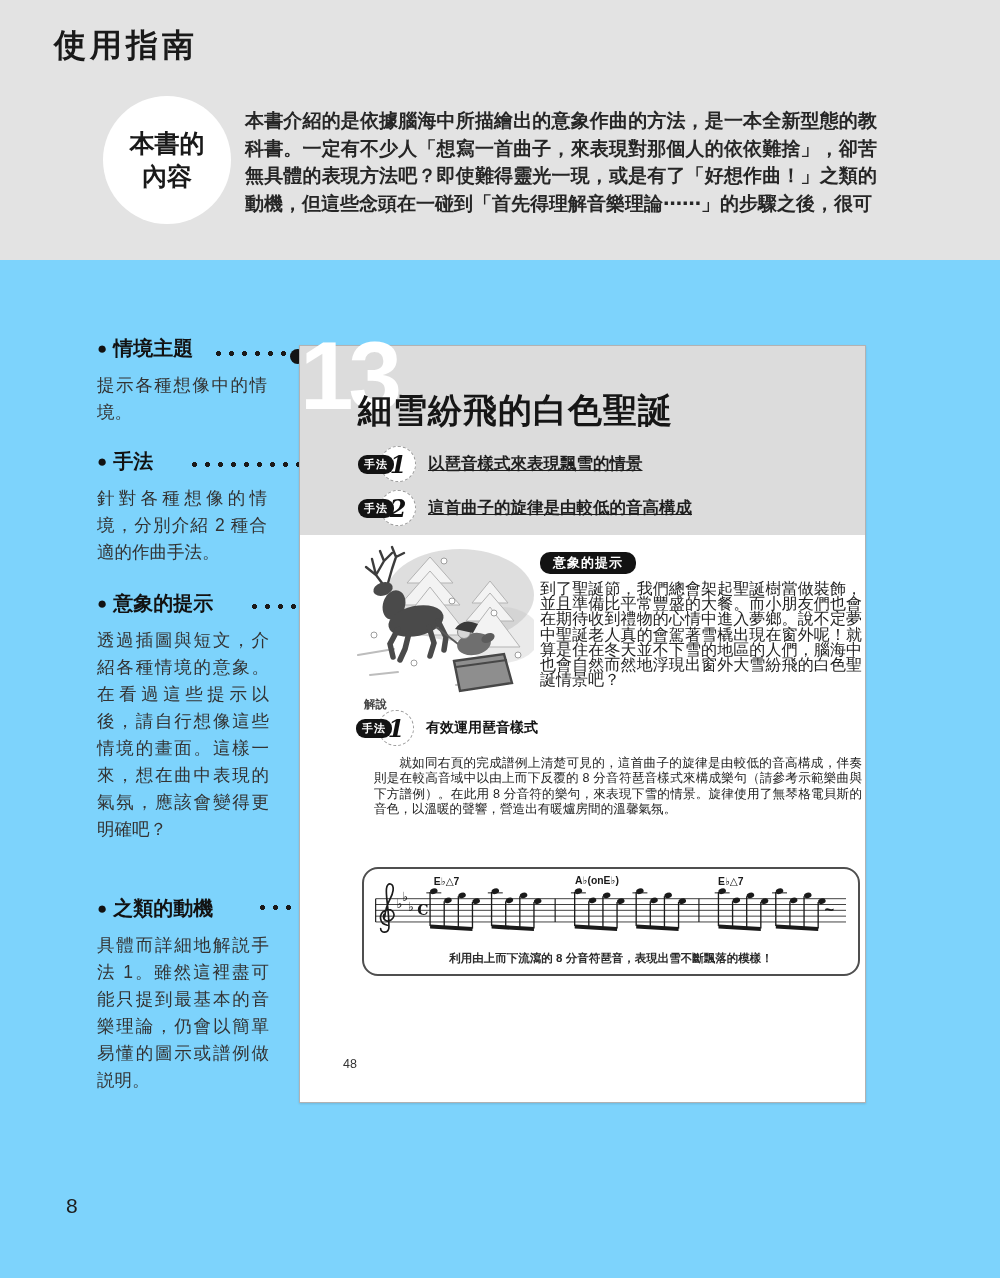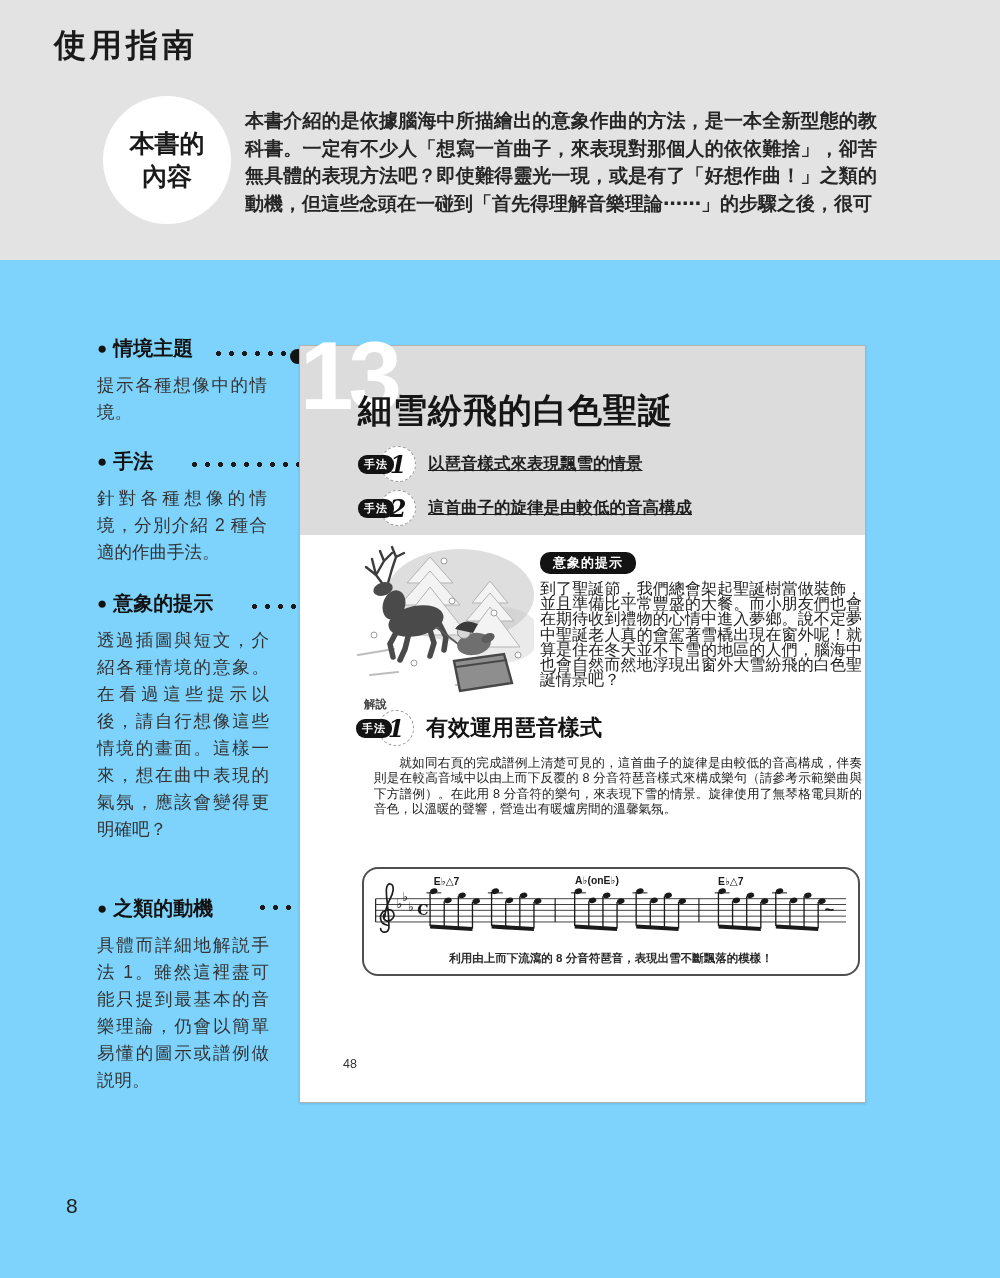--- a/index.html
+++ b/index.html
@@ -35,21 +35,21 @@
   .method-text{margin-left:12px;font-size:16.5px;font-weight:600;color:#1f1f1f;text-decoration:underline;}
 
   .illustration{position:absolute;left:52px;top:197px;}
 
   .hint-box{position:absolute;left:240px;top:206px;width:322px;}
   .hint-badge{display:inline-block;background:#131313;color:#fff;font-size:13px;font-weight:700;padding:2px 13px;border-radius:10px;letter-spacing:1px;}
   .hint-text{margin:7px 0 0 0;font-size:16px;line-height:15.2px;font-weight:500;color:#222;text-align:justify;}
 
   .expl-label{position:absolute;left:64px;top:351px;font-size:11.5px;font-weight:600;color:#444;}
   .expl-row{position:absolute;left:56px;top:364px;display:flex;align-items:center;}
-  .expl-heading{margin-left:12px;font-size:22px;font-weight:700;color:#141414;}
+  .expl-heading{margin-left:12px;font-size:14px;font-weight:700;color:#141414;}
   .expl-body{position:absolute;left:74px;top:410px;width:488px;margin:0;font-size:12.6px;line-height:15.4px;font-weight:500;color:#222;text-align:justify;text-indent:2em;}
 
   .score-box{position:absolute;left:62px;top:521px;width:494px;height:105px;border:2px solid #4f4f4f;border-radius:16px;background:#fff;}
   .score-svg{position:absolute;left:5px;top:3px;}
   .score-caption{position:absolute;left:0;bottom:8px;width:100%;text-align:center;font-size:11.5px;font-weight:600;color:#2a2a2a;margin:0;}
   .sample-pagenum{position:absolute;left:43px;top:711px;font-size:12.5px;color:#333;}
 
   .book-pagenum{position:absolute;left:66px;top:1194px;font-size:21px;color:#1c1c1c;}
 </style>
 </head>

